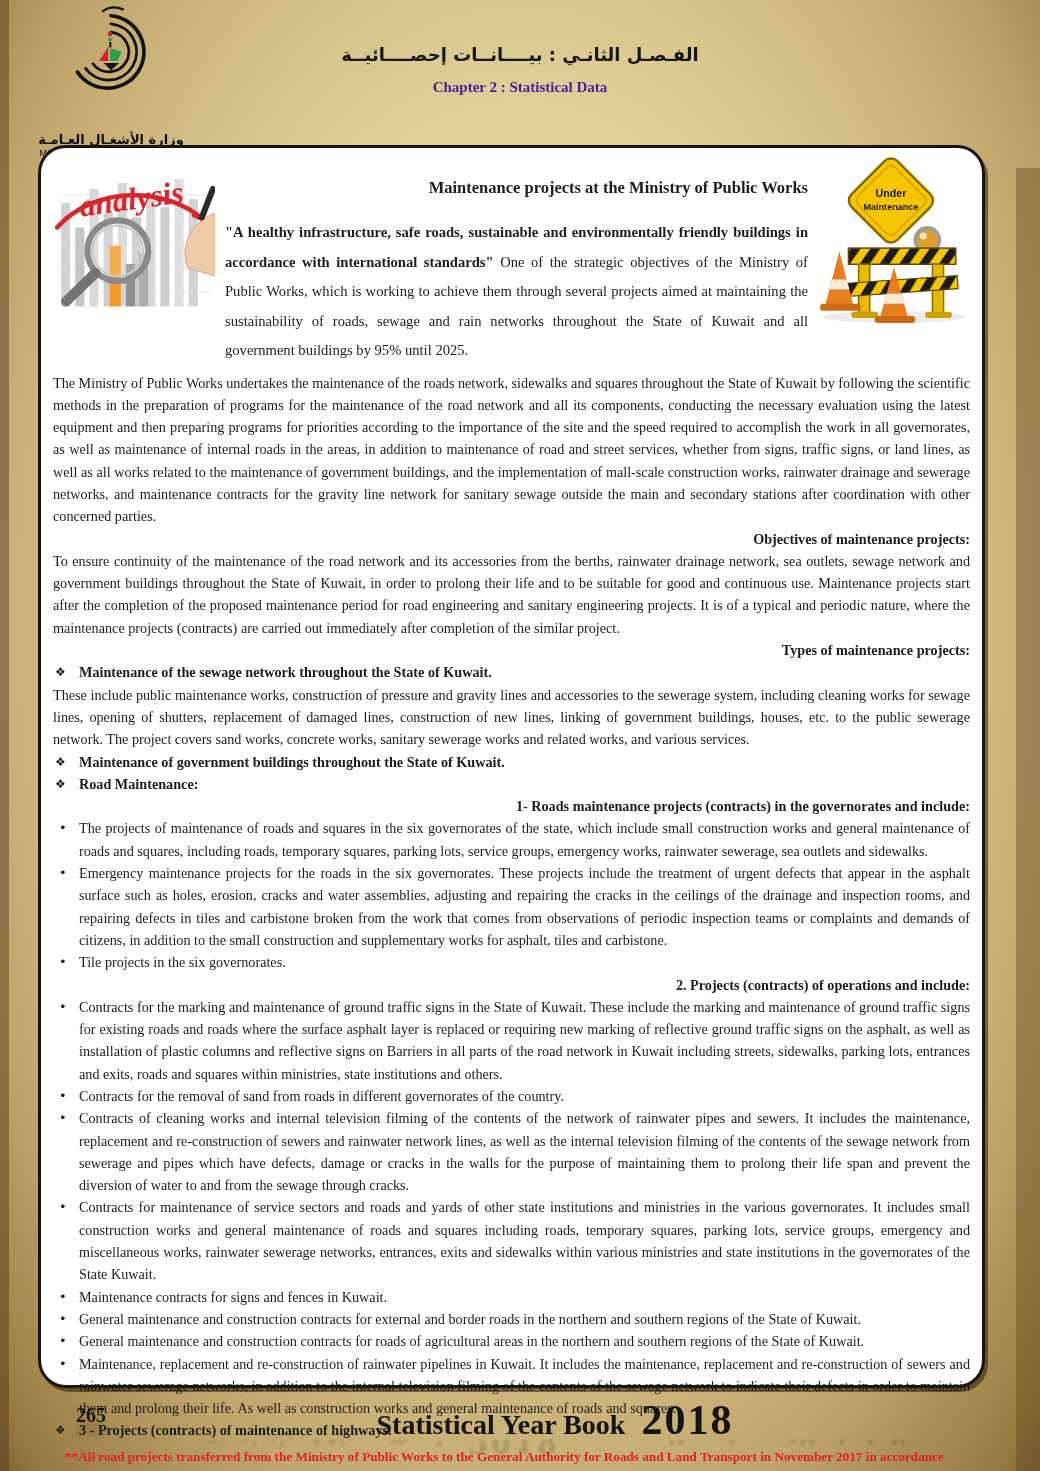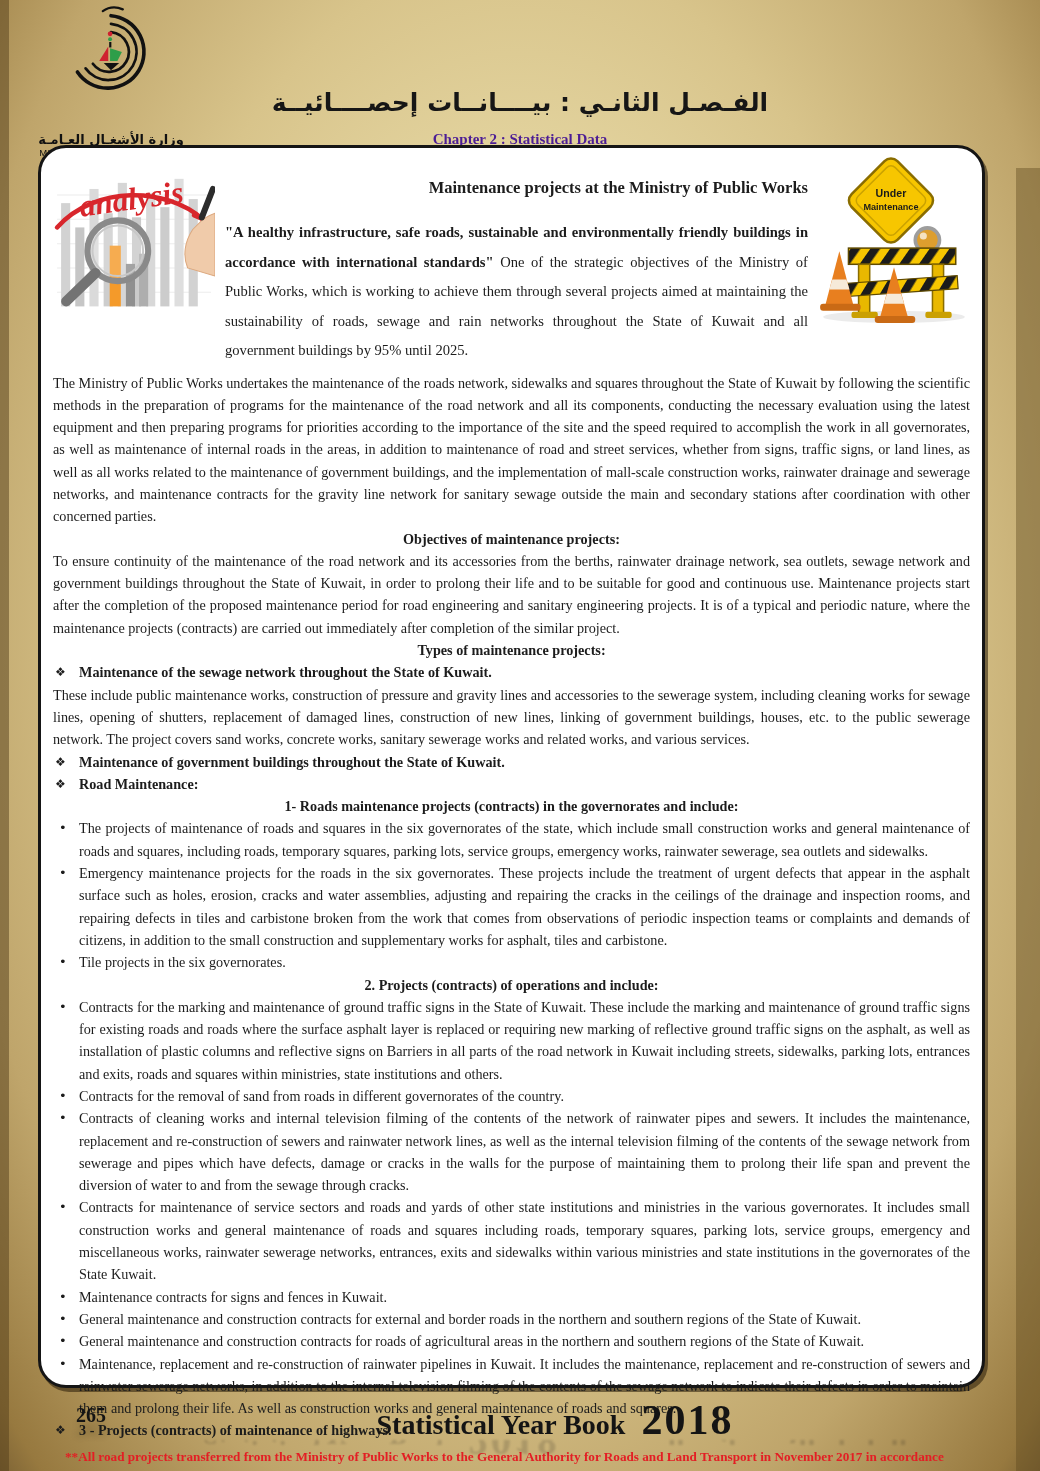--- a/index.html
+++ b/index.html
@@ -11,40 +11,40 @@
   .edge-left{position:absolute;left:0;top:0;bottom:0;width:9px;background:rgba(84,62,26,.5);}
   .edge-right{position:absolute;right:0;top:168px;bottom:0;width:24px;background:rgba(96,74,32,.42);}
 
   
   .header{position:absolute;left:0;top:0;right:0;height:145px;}
   .logo{position:absolute;left:36px;top:6px;width:150px;text-align:center;}
   .logo svg{display:block;margin:0 auto;}
   .logo-ar{font-family:"DejaVu Sans",sans-serif;font-weight:bold;font-size:13px;color:#111;line-height:14px;margin-top:35px;}
   .logo-en{font-family:"Liberation Sans",sans-serif;font-weight:normal;font-size:9.5px;letter-spacing:.3px;color:#111;line-height:12px;}
   .chapter{position:absolute;left:230px;right:230px;top:44px;text-align:center;}
-  .chapter-ar{font-family:"DejaVu Sans",sans-serif;direction:rtl;font-weight:bold;font-size:25px;color:#161616;letter-spacing:1px;margin-top:44px;}
+  .chapter-ar{font-family:"DejaVu Sans",sans-serif;direction:rtl;font-weight:bold;font-size:18px;color:#161616;letter-spacing:1px;}
   .chapter-en{margin-top:14px;font-weight:bold;font-size:15px;color:#4c1d95;}
 
   
   .card{
     position:absolute;left:38px;top:145px;width:917px;height:1221px;
     background:#fff;border:3px solid #151515;border-radius:28px;
     box-shadow:3px 4px 0 rgba(40,28,8,.55);
     padding:6px 12px 10px 12px;
   }
   .top-row{display:flex;align-items:flex-start;}
   .fig{flex:none;}
   .intro-col{flex:1;padding:0 10px;}
   .article-title{text-align:right;font-weight:bold;font-size:16.5px;margin:24px 0 20px 0;}
   .intro{font-size:14.6px;line-height:29.5px;text-align:justify;}
   .intro .b{font-weight:bold;}
 
   .body-col{margin-top:6px;font-size:14.2px;line-height:22.3px;text-align:justify;}
   .p{margin:0;}
-  .h{margin:0;font-weight:bold;text-align:center;}
+  .h{margin:0;font-weight:bold;text-align:right;}
   .row{position:relative;padding-left:26px;margin:0;}
   .row .mk{position:absolute;left:2px;top:0;font-family:"DejaVu Sans",sans-serif;font-size:12px;}
   .row.d{font-weight:bold;text-align:left;}
   .row.b .mk{font-size:13px;left:6px;}
   .footnote{margin-top:5px;padding-left:12px;color:#e31e24;font-weight:bold;font-size:13.2px;line-height:19.5px;text-align:left;}
 
   
   .footer{position:absolute;left:0;top:1396px;right:0;height:75px;}
   .pagenum{position:absolute;left:76px;top:8px;font-weight:bold;font-size:20px;color:#141414;text-shadow:0 14px 6px rgba(40,30,10,.25);}
   .book{position:absolute;left:0;right:0;top:0;text-align:center;}

